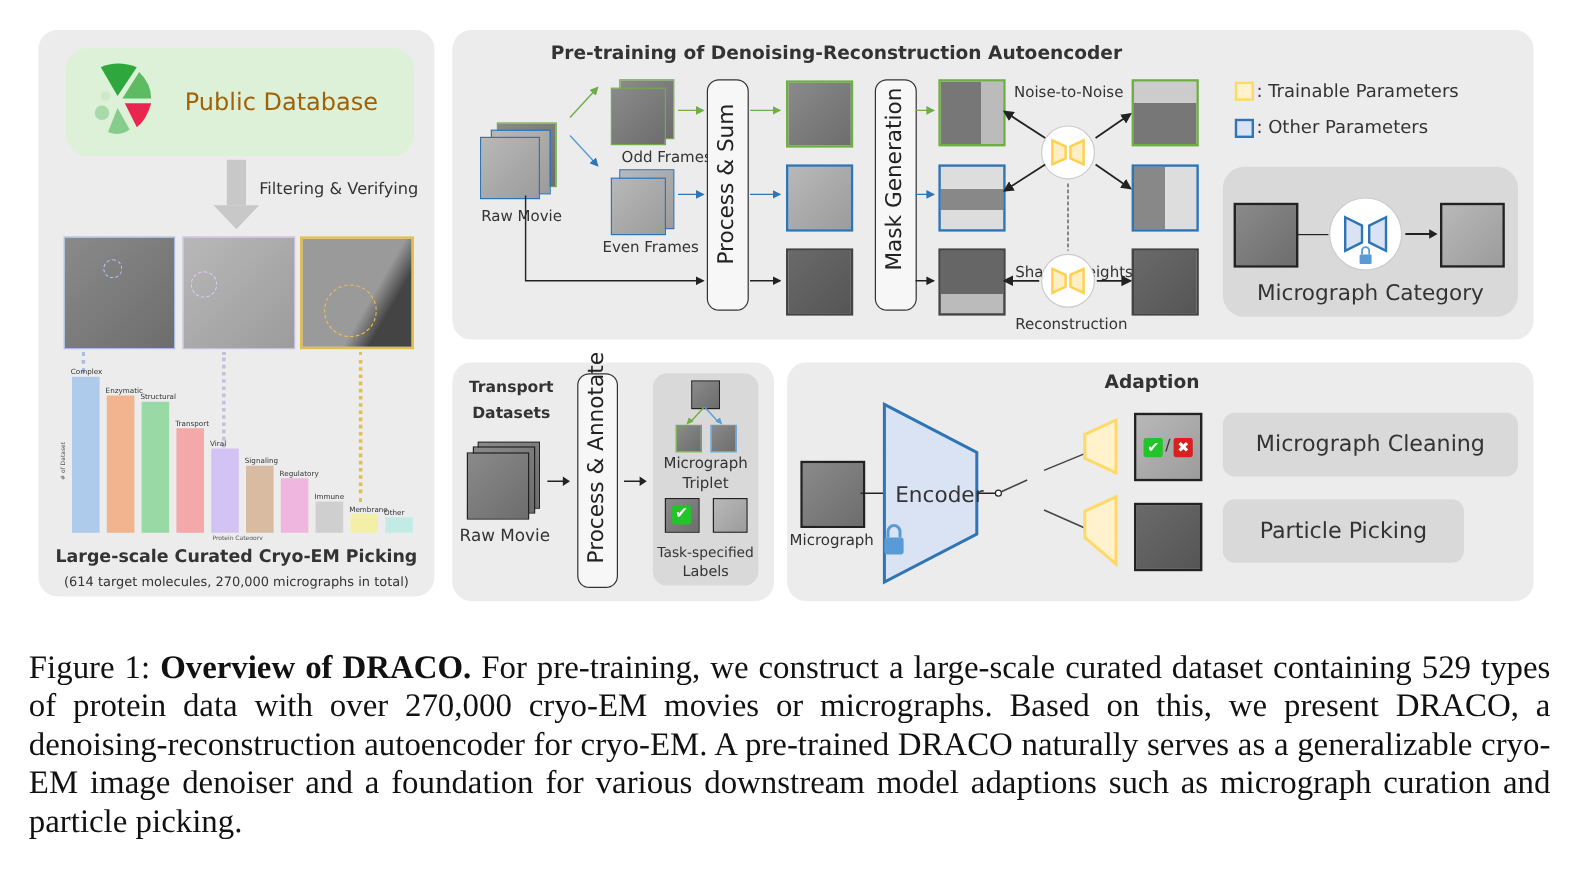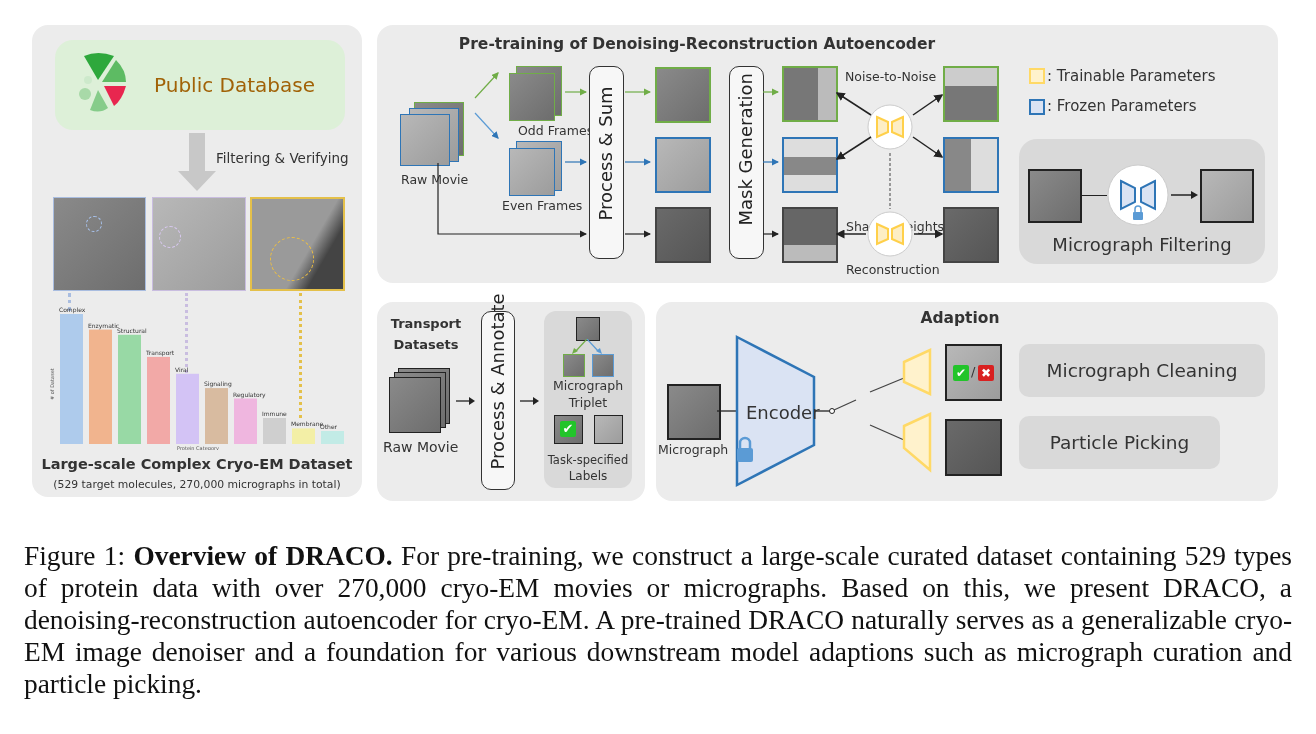--- a/index.html
+++ b/index.html
@@ -70,22 +70,22 @@
     <rect x="223" y="118" width="23" height="26" fill="#cfcfcf"></rect>
     <text x="222" y="116" font-size="6" fill="#333" font-family="DejaVu Sans, sans-serif">Immune</text>
     <rect x="252" y="128.4" width="23" height="15.6" fill="#f3efa6"></rect>
     <text x="251" y="126.4" font-size="6" fill="#333" font-family="DejaVu Sans, sans-serif">Membrane</text>
     <rect x="281" y="131" width="23" height="13" fill="#c2ebe6"></rect>
     <text x="280" y="129" font-size="6" fill="#333" font-family="DejaVu Sans, sans-serif">Other</text>
     <text x="137" y="150" font-size="5" fill="#555" font-family="DejaVu Sans, sans-serif">Protein Category</text>
     <text x="0" y="0" font-size="5" fill="#555" font-family="DejaVu Sans, sans-serif" transform="translate(14,100) rotate(-90)"># of Dataset</text>
   </svg>
 
-<div class="abs" style="left:32px;top:456px;width:330px;text-align:center;font-size:14.5px;font-weight:bold;color:#333;">Large-scale Complex Cryo-EM Dataset</div>
-<div class="abs" style="left:32px;top:478px;width:330px;text-align:center;font-size:10.8px;color:#333;">(529 target molecules, 270,000 micrographs in total)</div>
+<div class="abs" style="left:32px;top:456px;width:330px;text-align:center;font-size:14.5px;font-weight:bold;color:#333;">Large-scale Curated Cryo-EM Picking</div>
+<div class="abs" style="left:32px;top:478px;width:330px;text-align:center;font-size:10.8px;color:#333;">(614 target molecules, 270,000 micrographs in total)</div>
 
 <div class="panel" style="left:377px;top:25px;width:901px;height:258px;"></div>
 <div class="abs" style="left:377px;top:35px;width:640px;text-align:center;font-size:15.5px;font-weight:bold;color:#333;">Pre-training of Denoising-Reconstruction Autoencoder</div>
 
 <div class="abs micro-gray" style="left:414px;top:102px;width:48px;height:52px;border:1.5px solid #70ad47;"></div>
 <div class="abs micro-light" style="left:409px;top:108px;width:48px;height:52px;border:1.5px solid #2e75b6;"></div>
 <div class="abs micro-light" style="left:400px;top:114px;width:48px;height:50px;border:1.5px solid #2e75b6;"></div>
 <div class="lbl" style="left:401px;top:172px;">Raw Movie</div>
 
 <div class="abs micro-gray" style="left:516px;top:66px;width:44px;height:48px;border:1.5px solid #70ad47;"></div>
@@ -157,38 +157,38 @@
   <line x1="536" y1="90" x2="565" y2="70" stroke="#222" stroke-width="1.5" marker-end="url(#ak)"></line>
   <line x1="536" y1="112" x2="565" y2="132" stroke="#222" stroke-width="1.5" marker-end="url(#ak)"></line>
   <line x1="489" y1="209" x2="460" y2="209" stroke="#222" stroke-width="1.5" marker-end="url(#ak)"></line>
   <line x1="537" y1="209" x2="565" y2="209" stroke="#222" stroke-width="1.5" marker-end="url(#ak)"></line>
   <line x1="513" y1="128" x2="513" y2="184" stroke="#444" stroke-width="1" stroke-dasharray="3,2"></line>
 </svg>
 
 <div class="abs" style="left:1029px;top:68px;width:16px;height:16px;background:#fff2cc;border:2px solid #ffd966;box-sizing:border-box;"></div>
 <div class="abs" style="left:1047px;top:67px;font-size:15px;color:#333;">: Trainable Parameters</div>
 <div class="abs" style="left:1029px;top:99px;width:16px;height:16px;background:#dae3f3;border:2px solid #2e75b6;box-sizing:border-box;"></div>
-<div class="abs" style="left:1047px;top:97px;font-size:15px;color:#333;">: Frozen Parameters</div>
+<div class="abs" style="left:1047px;top:97px;font-size:15px;color:#333;">: Other Parameters</div>
 
 <div class="abs" style="left:1019px;top:139px;width:246px;height:125px;background:#d9d9d9;border-radius:18px;"></div>
 <div class="abs micro-gray" style="left:1028px;top:169px;width:50px;height:50px;border:2px solid #222;"></div>
 <div class="abs" style="left:1080px;top:195px;width:27px;border-top:1.5px solid #222;"></div>
 <svg class="abs" style="left:1107px;top:164px;" width="62" height="62" viewBox="0 0 62 62">
   <circle cx="31" cy="31" r="30" fill="#fff" stroke="#ccc"></circle>
   <polygon points="14,17 28,24 28,38 14,45" fill="#dae3f3" stroke="#2e75b6" stroke-width="2"></polygon>
   <polygon points="48,17 34,24 34,38 48,45" fill="#dae3f3" stroke="#2e75b6" stroke-width="2"></polygon>
   <rect x="26" y="48" width="10" height="8" rx="1" fill="#5b9bd5"></rect>
   <path d="M28 48 V45 A3 3 0 0 1 34 45 V48" fill="none" stroke="#5b9bd5" stroke-width="1.5"></path>
 </svg>
 <svg class="abs" style="left:1171px;top:190px;" width="28" height="10" viewBox="0 0 28 10">
   <line x1="0" y1="5" x2="22" y2="5" stroke="#222" stroke-width="1.5"></line>
     <path d="M20,1 L27,5 L20,9 Z" fill="#222"></path>
 </svg>
 <div class="abs micro-light" style="left:1200px;top:169px;width:50px;height:50px;border:2px solid #222;"></div>
-<div class="abs" style="left:1019px;top:234px;width:246px;text-align:center;font-size:18px;color:#333;">Micrograph Filtering</div>
+<div class="abs" style="left:1019px;top:234px;width:246px;text-align:center;font-size:18px;color:#333;">Micrograph Category</div>
 
 <div class="panel" style="left:377px;top:302px;width:268px;height:199px;"></div>
 <div class="abs" style="left:382px;top:316px;width:88px;text-align:center;font-size:13px;font-weight:bold;color:#333;">Transport</div>
 <div class="abs" style="left:382px;top:337px;width:88px;text-align:center;font-size:13px;font-weight:bold;color:#333;">Datasets</div>
 <div class="abs micro-gray" style="left:398px;top:368px;width:50px;height:54px;border:1.5px solid #222;"></div>
 <div class="abs micro-gray" style="left:394px;top:372px;width:50px;height:54px;border:1.5px solid #222;"></div>
 <div class="abs micro-gray" style="left:389px;top:377px;width:50px;height:54px;border:1.5px solid #222;"></div>
 <div class="abs" style="left:383px;top:439px;font-size:14px;color:#333;">Raw Movie</div>
 <svg class="abs" style="left:456px;top:396px;" width="20" height="10" viewBox="0 0 20 10">
     <line x1="0" y1="5" x2="15" y2="5" stroke="#222" stroke-width="1.3"></line>

